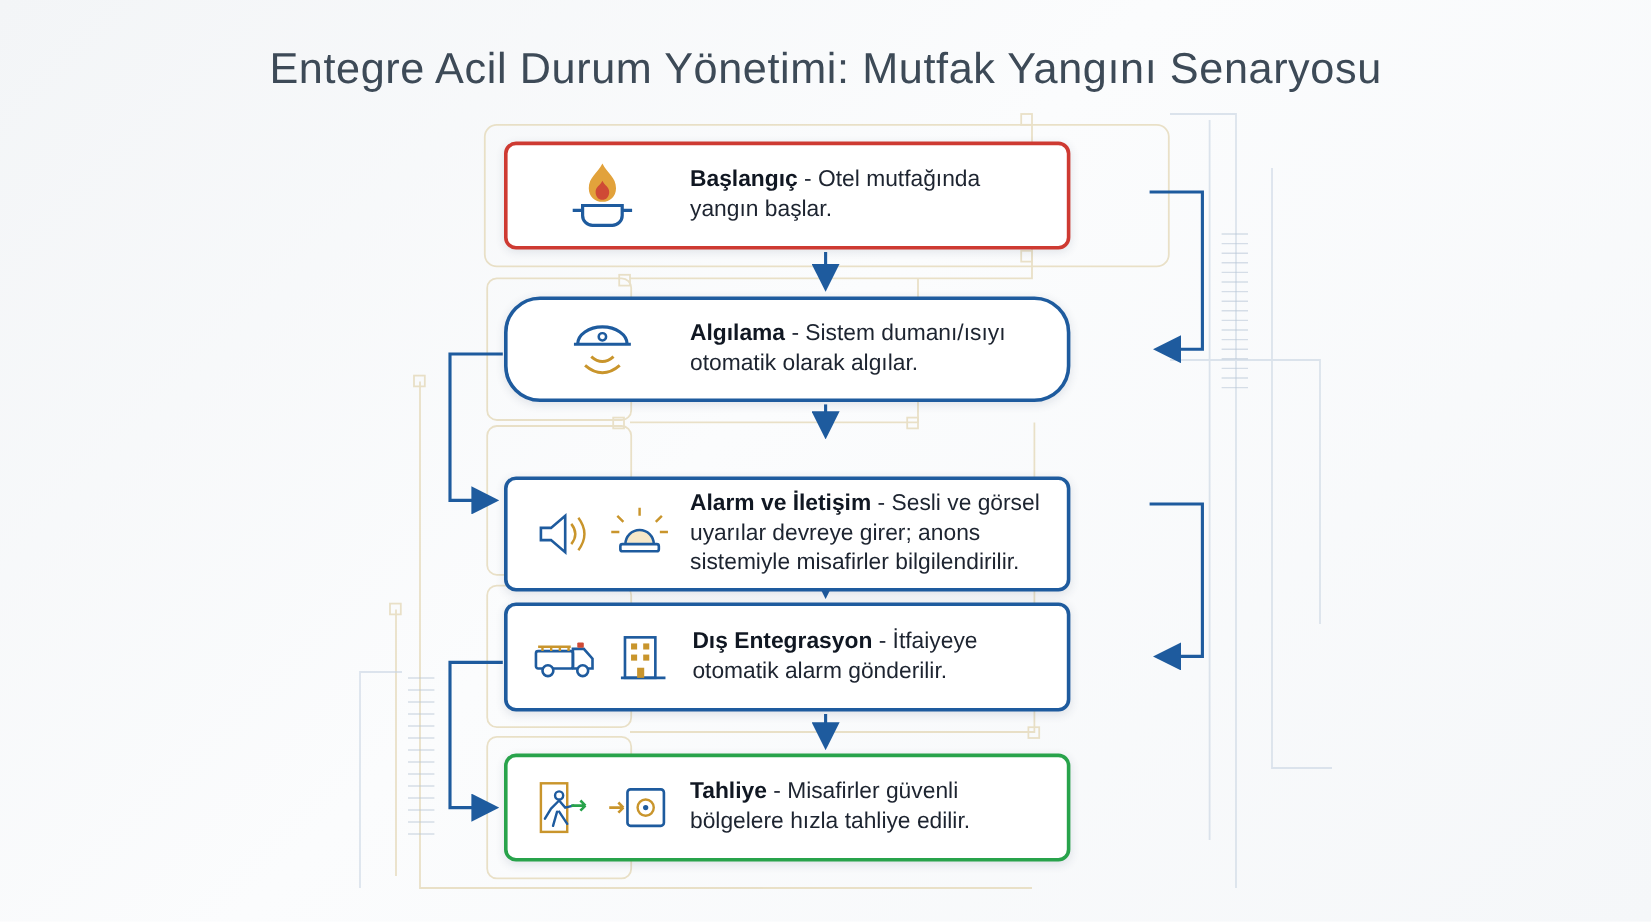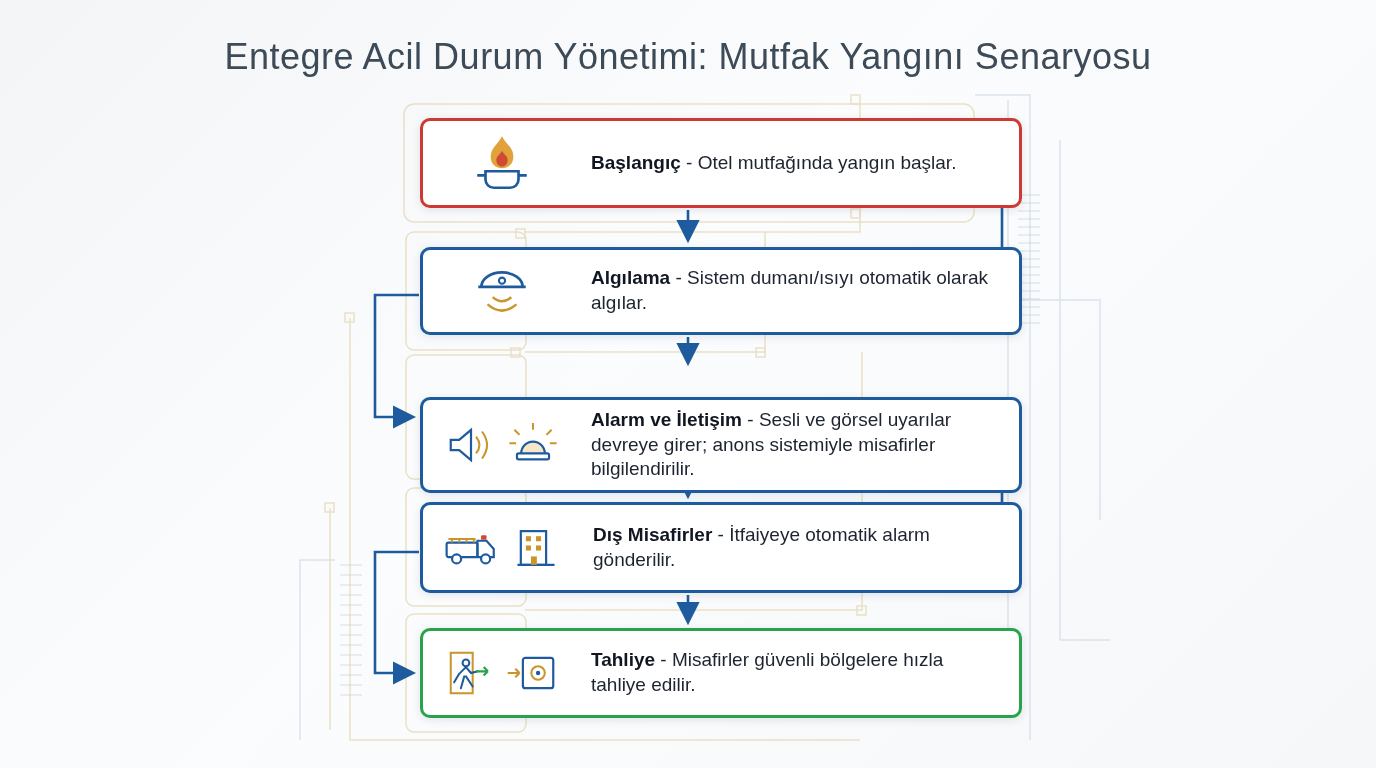--- a/index.html
+++ b/index.html
@@ -9,24 +9,24 @@
     font-family:"Liberation Sans",sans-serif;
   }
   .layer{position:absolute;top:0;left:0;width:1376px;height:768px;pointer-events:none;}
   #decor{z-index:0;}
   #connectors{z-index:1;}
   .title{
     position:absolute;top:36px;left:0;width:100%;text-align:center;
     font-size:36px;font-weight:normal;color:#3d4a57;letter-spacing:.5px;z-index:2;
   }
   .step{
-    position:absolute;left:420px;width:602px;box-sizing:border-box;
+    position:absolute;left:420px;width:472px;box-sizing:border-box;
     background:#ffffff;border:3px solid #1e5b9e;border-radius:10px;
     box-shadow:0 2px 8px rgba(40,60,90,.12);
-    display:flex;align-items:center;gap:30px;padding:1px 20px;z-index:2;
+    display:flex;align-items:center;gap:14px;padding:1px 20px;z-index:2;
   }
   .icons{flex:0 0 118px;display:flex;align-items:center;justify-content:center;gap:8px;}
   .step-text{flex:1;font-size:19px;line-height:1.3;color:#1d2430;}
   .step-label{font-weight:bold;color:#101722;}
   #step-1{top:118px;height:90px;}
   #step-2{top:247px;height:88px;}
   #step-3{top:369px;height:96px;margin-top:28px;}
   #step-4{top:502px;height:91px;}
   #step-5{top:628px;height:90px;}
 </style>
@@ -98,21 +98,21 @@
       <path d="M16 40 h32 v8 a8 8 0 0 1 -8 8 H24 a8 8 0 0 1 -8 -8 Z" fill="none" stroke="#1e5b9e" stroke-width="2.6"></path>
       <path d="M16 44 H8 M48 44 h8" stroke="#1e5b9e" stroke-width="2.6"></path>
     </svg>
   </div>
   <div class="step-text">
     <span class="step-label">Başlangıç</span>
     <span>- Otel mutfağında yangın başlar.</span>
   </div>
 </div>
 
-<div class="step" id="step-2" style="border-color: rgb(30, 91, 158);">
+<div class="step" id="step-2" style="border-color: rgb(30, 91, 158); border-radius: 30px;">
   <div class="icons">
     <svg width="66" height="66" viewBox="0 0 64 64">
       <path d="M12 28 A20 14 0 0 1 52 28" fill="none" stroke="#1e5b9e" stroke-width="2.6"></path>
       <path d="M9 28 H55" stroke="#1e5b9e" stroke-width="2.6"></path>
       <circle cx="32" cy="22" r="3" fill="none" stroke="#1e5b9e" stroke-width="2"></circle>
       <path d="M23 38 Q32 46 41 38" fill="none" stroke="#c9952c" stroke-width="2.4"></path>
       <path d="M18 45 Q32 57 46 45" fill="none" stroke="#c9952c" stroke-width="2.4"></path>
     </svg>
   </div>
   <div class="step-text">
@@ -156,21 +156,21 @@
       <g fill="#c9952c">
         <rect x="20" y="18" width="6" height="6"></rect>
           <rect x="32" y="18" width="6" height="6"></rect>
         <rect x="20" y="29" width="6" height="6"></rect>
           <rect x="32" y="29" width="6" height="6"></rect>
         <rect x="26" y="42" width="7" height="10"></rect>
       </g>
     </svg>
   </div>
   <div class="step-text">
-    <span class="step-label">Dış Misafirler</span>
+    <span class="step-label">Dış Entegrasyon</span>
     <span>- İtfaiyeye otomatik alarm gönderilir.</span>
   </div>
 </div>
 
 <div class="step" id="step-5" style="border-color: rgb(40, 163, 75);">
   <div class="icons">
     <svg width="54" height="54" viewBox="0 0 64 64">
       <rect x="8" y="8" width="26" height="48" fill="none" stroke="#c9952c" stroke-width="2.4"></rect>
       <circle cx="26" cy="20" r="4" fill="none" stroke="#1e5b9e" stroke-width="2.4"></circle>
       <path d="M26 25 l-8 8 m8 -8 l6 7 l8 -2 M18 33 l-6 10 M24 36 l-4 14 M26 36 l8 12" fill="none" stroke="#1e5b9e" stroke-width="2.4" stroke-linecap="round"></path>

